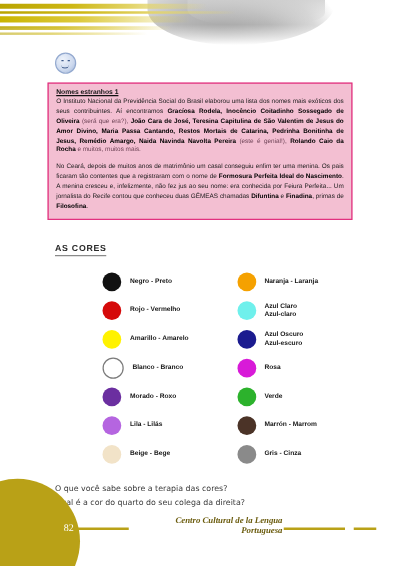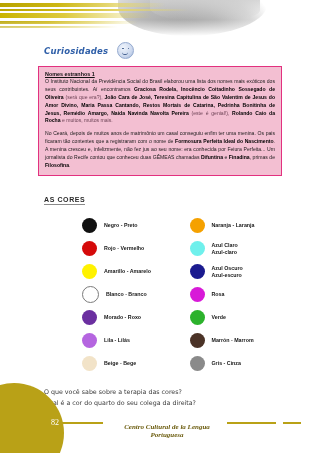--- a/index.html
+++ b/index.html
@@ -77,40 +77,39 @@
 
   
   .footer-circle{position:absolute;left:-36px;bottom:-30px;width:100px;height:100px;border-radius:50%;
     background:#b9a117;}
   .pageno{position:absolute;left:18px;bottom:26px;font-size:8px;color:#ffffff;font-weight:normal;
     font-family:"Liberation Serif", serif;margin-left:33px;}
   .footline{position:absolute;bottom:29px;height:1.6px;background:#b9a117;}
   .fl-left{left:58px;width:45px;}
   .fl-right{left:227px;width:49px;}
   .fl-right2{left:283px;width:18px;}
-  .foot-title{position:absolute;bottom:14px;left:108px;width:118px;text-align:center;
+  .foot-title{position:absolute;bottom:25px;left:108px;width:118px;text-align:right;
     font-family:"Liberation Serif", serif;font-style:italic;font-weight:bold;
     font-size:7px;color:#6b5c0e;}
 </style>
 </head>
 <body>
 
 <div class="banner">
   <div class="swoosh"></div>
   <div class="swoosh2"></div>
   <div class="stripe s1"></div>
   <div class="stripe s2"></div>
   <div class="stripe s3"></div>
   <div class="stripe s4"></div>
   <div class="stripe s5"></div>
   <div class="haze"></div>
 </div>
 
 <div class="curio">
-  <span class="curio-label">Curiosidades</span>
   <span class="smiley">
     <span class="eye l"></span>
     <span class="eye r"></span>
     <span class="mouth"></span>
   </span>
 </div>
 
 <div class="pinkbox">
   <h3>Nomes estranhos 1</h3>
   <p><span>O Instituto Nacional da Previdência Social do Brasil elaborou uma lista dos nomes mais exóticos dos seus contribuintes. Aí encontramos </span><b>Gracíosa Rodela, Inocêncio Coitadinho Sossegado de Oliveira</b><span class="soft"> (será que era?), </span><b>João Cara de José, Teresina Capitulina de São Valentim de Jesus do Amor Divino, Maria Passa Cantando, Restos Mortais de Catarina, Pedrinha Bonitinha de Jesus, Remédio Amargo, Naida Navinda Navolta Pereira</b><span class="soft"> (este é genial!), </span><b>Rolando Caio da Rocha</b><span class="soft"> e muitos, muitos mais.</span></p>

